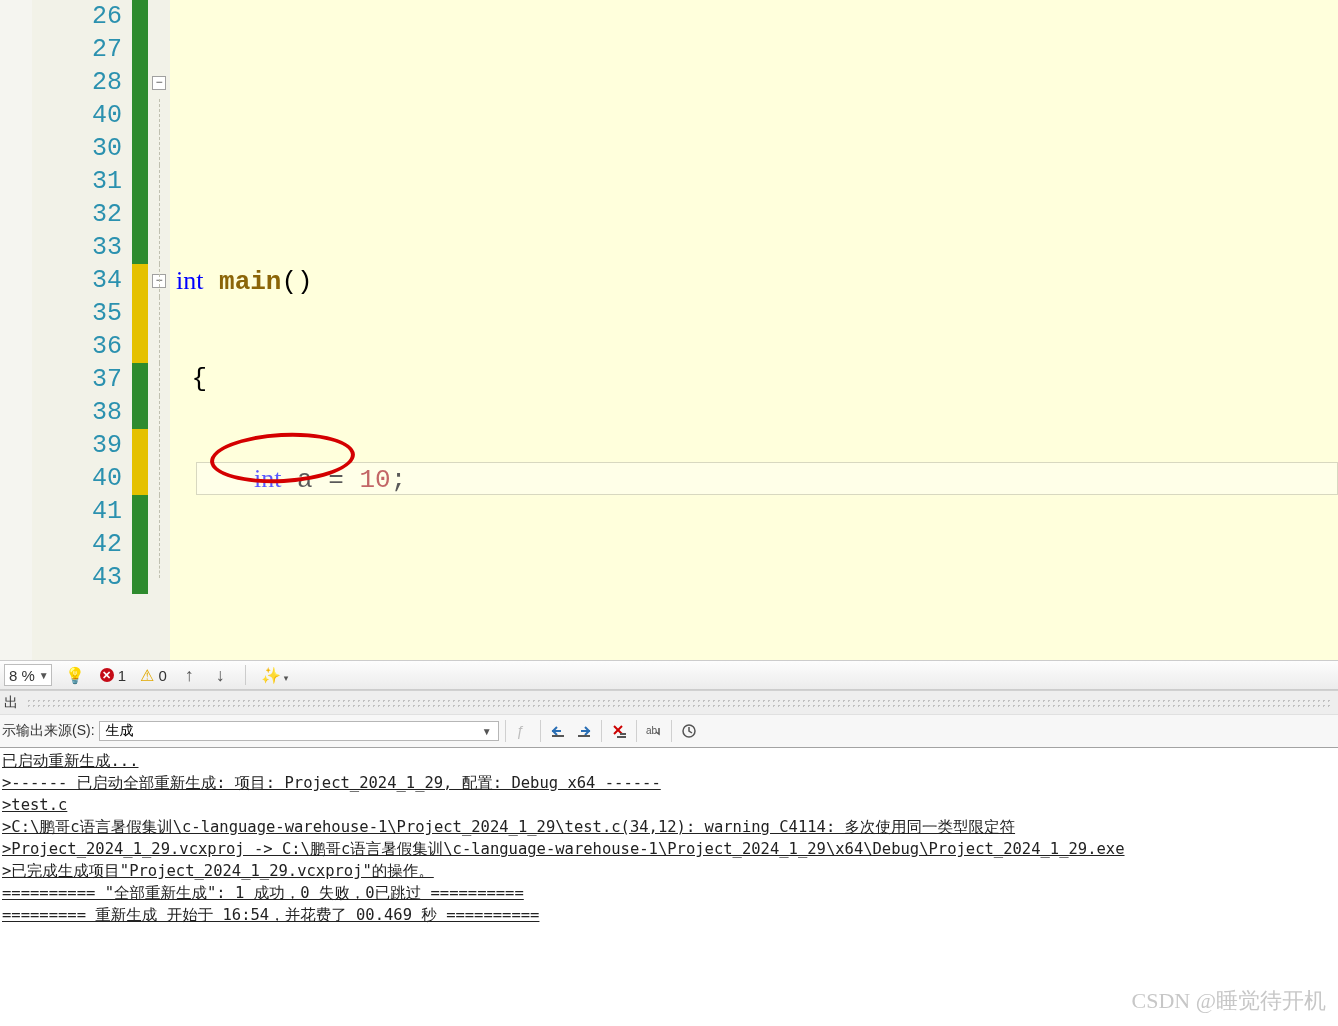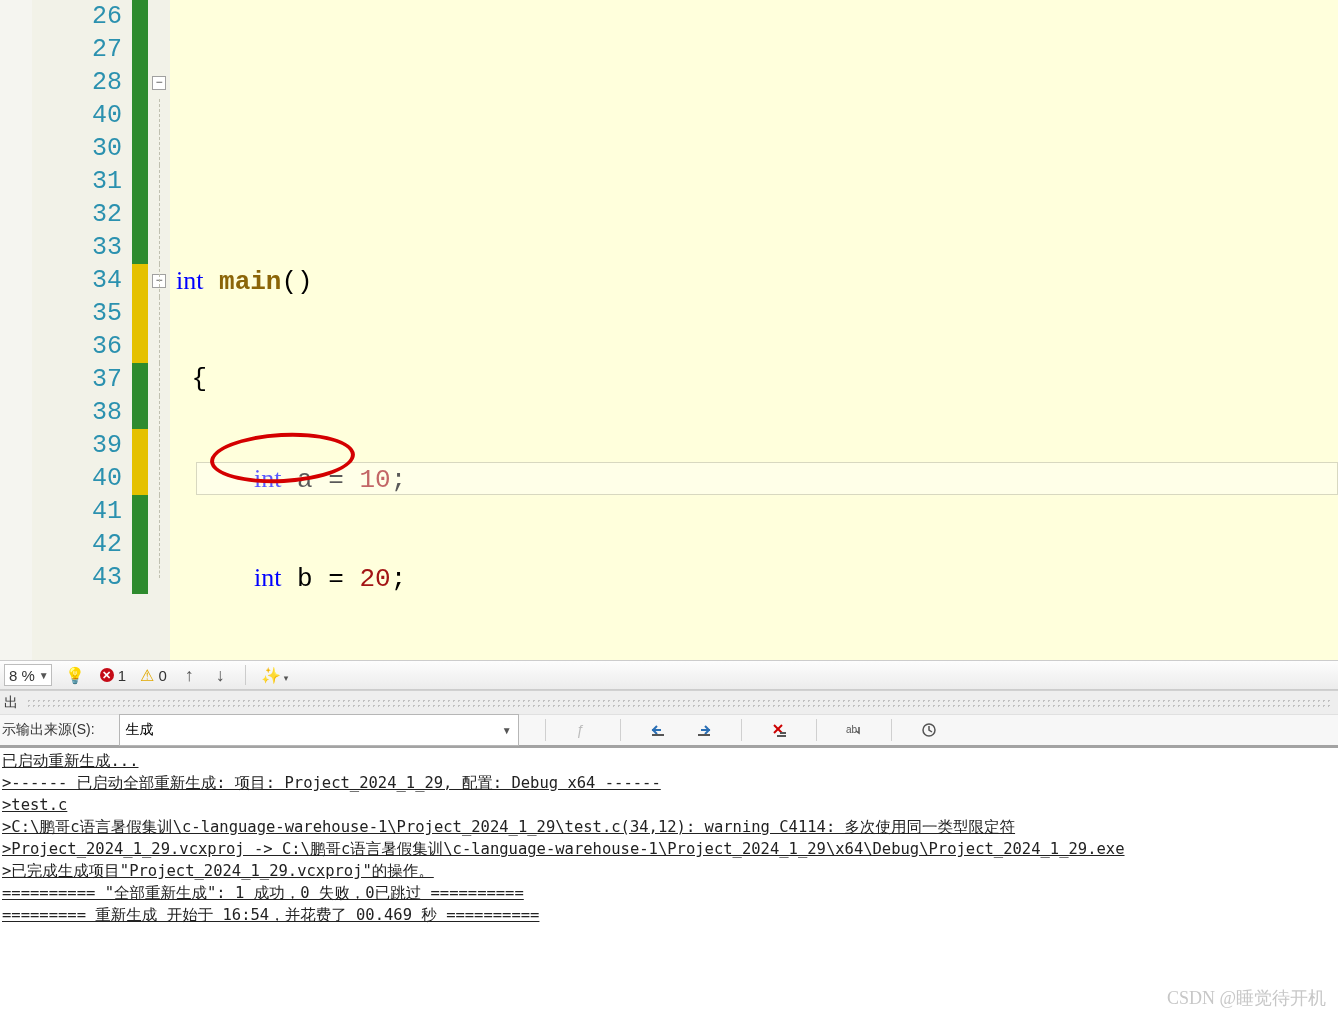--- a/index.html
+++ b/index.html
@@ -98,47 +98,47 @@
     padding-left:2px;
   }
   .output-header .title { font-size:14px; color:#333; padding:0 2px; }
   .drag-grip {
     flex:1; height:10px;
     background: radial-gradient(#c0c0c0 1px, transparent 1px);
     background-size: 5px 5px; background-position:0 0;
     margin-right:6px;
   }
   .output-toolbar {
-    display:flex; align-items:center; gap:24px;
+    display:flex; align-items:center; gap:4px;
     background:#f7f7f7; height:34px;
     border-top:1px solid #e0e0e0;
-    border-bottom:3px solid #a3a3a3;
+    border-bottom:1px solid #a3a3a3;
     padding:0 2px;
     font-size:14px;
   }
   .output-toolbar .lbl { color:#333; }
   .out-combo {
-    width:400px; height:32px; border:1px solid #b6b6b6; background:#fff;
+    width:400px; height:20px; border:1px solid #b6b6b6; background:#fff;
     display:flex; align-items:center; justify-content:space-between;
     padding:0 6px; font-size:14px;
   }
   .out-combo .arrow { font-size:10px; color:#555; }
   .tb-divider { width:1px; height:22px; background:#d0d0d0; margin:0 2px; }
   .tb-icon { width:22px;height:22px;display:flex;align-items:center;justify-content:center;color:#666;font-size:16px;}
   .tb-icon.disabled { color:#bdbdbd; }
   .tb-icon svg { width:18px; height:18px; }
   .output-body {
     flex:1; background:#fff; font-family: "NSimSun","SimSun",Consolas,monospace;
     font-size:15.5px; line-height:22px; color:#222;
     padding:2px 2px; white-space:pre; overflow:hidden;text-decoration:underline;
   }
 
   .watermark {
-    position:absolute; right:12px; bottom:16px;
-    font-size:18px; color:#c7c7c7; font-family:"Microsoft YaHei";
+    position:absolute; right:12px; bottom:10px;
+    font-size:22px; color:#c7c7c7; font-family:"Microsoft YaHei";
     pointer-events:none;
   }
 </style>
 </head>
 <body>
 
 <div class="editor-area">
   <div class="gutter">
     <div>26</div>
     <div>27</div>
@@ -270,21 +270,20 @@
         <span class="fold-line" style="bottom:50%"></span>
       </div>
   </div>
 
   <div class="code-col">
     <div></div>
     <div></div>
     <div><span class="type">int</span> <span class="func">main</span><span>()</span></div>
     <div> <span>{</span></div>
     <div>     <span class="type">int</span><span> a = </span><span class="num">10</span><span>;</span></div>
-    <div>     <span class="type">int</span><span> b = </span><span class="num">20</span><span>;</span></div>
     
     
     
     
     
     
     
     
     
     

